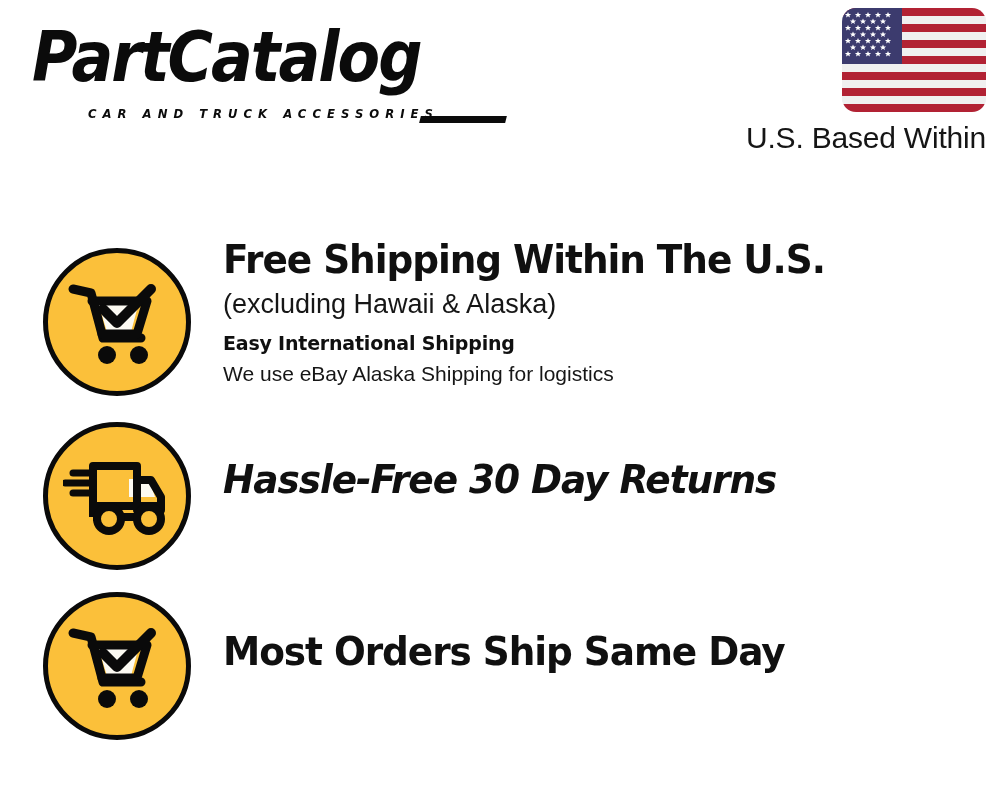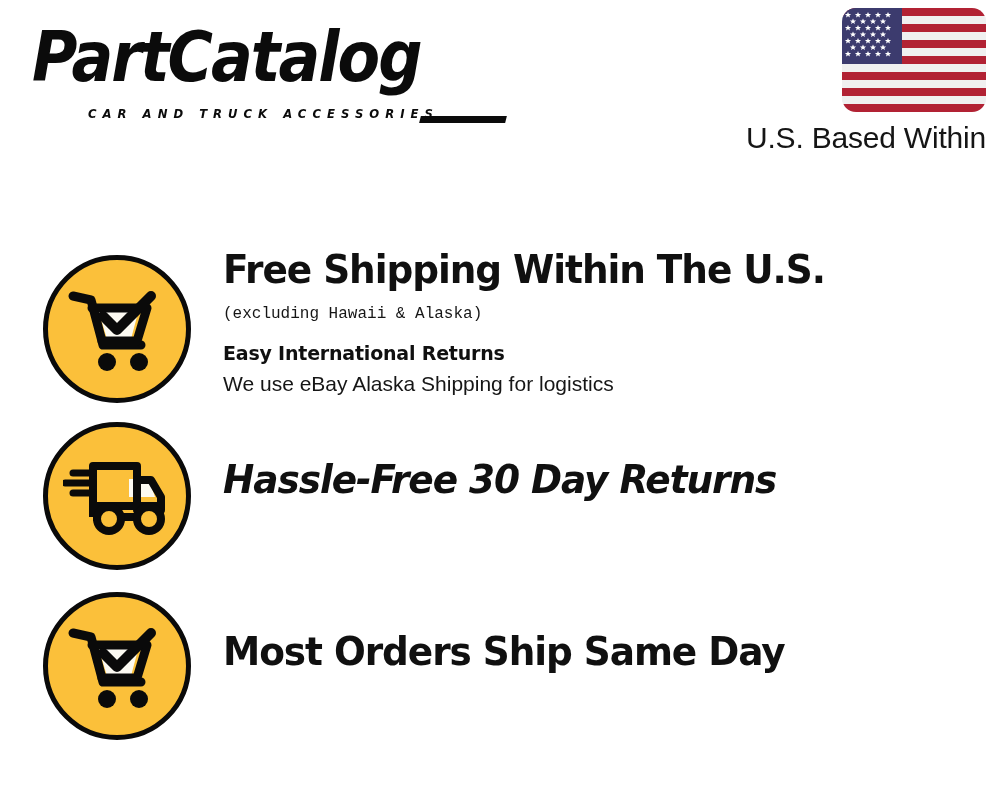--- a/index.html
+++ b/index.html
@@ -126,21 +126,21 @@
     left: 0;
     width: 1000px;
   }
   .feature-row {
     position: absolute;
     left: 0;
     width: 1000px;
     display: flex;
     align-items: flex-start;
   }
-  .feature-row.row-0 { top: 0px; height: 178px; align-items: center; }
+  .feature-row.row-0 { top: 0px; height: 178px; }
   .feature-row.row-1 { top: 172px; height: 170px; }
   .feature-row.row-2 { top: 342px; height: 170px; justify-content: center; }
 
   .icon-badge {
     flex: 0 0 auto;
     margin-left: 43px;
     width: 148px;
     height: 148px;
     border-radius: 50%;
     background: #fbc03a;
@@ -172,26 +172,25 @@
     font-weight: bold;
     font-size: 39px;
     line-height: 48px;
     letter-spacing: -1.1px;
     color: #101010;
     white-space: nowrap;
     transform: scaleX(0.96);
     transform-origin: left center;
   }
   .feature-note {
-    font-size: 16px;
+    font-size: 27px;
     line-height: 32px;
     color: #161616;
     margin-top: 4px;
     white-space: nowrap;
-    font-family: Liberation Mono, monospace;
   }
   .feature-sub-title {
     font-family: "DejaVu Sans", sans-serif;
     font-weight: bold;
     font-size: 19px;
     line-height: 30px;
     color: #101010;
     margin-top: 8px;
     white-space: nowrap;
     letter-spacing: -0.2px;
@@ -284,21 +283,21 @@
         <path d="M8 13 L26 17 L38 62 L76 62" fill="none" stroke="#0a0a0a" stroke-width="9" stroke-linecap="round" stroke-linejoin="round"></path>
         <path d="M27 25 L82 25 L72 58 L37 58" fill="none" stroke="#0a0a0a" stroke-width="9" stroke-linecap="round" stroke-linejoin="round"></path>
         <path d="M38 33 L52 47 L86 13" fill="none" stroke="#0a0a0a" stroke-width="10" stroke-linecap="round" stroke-linejoin="round"></path>
         <circle cx="42" cy="79" r="9" fill="#0a0a0a"></circle>
         <circle cx="74" cy="79" r="9" fill="#0a0a0a"></circle>
       </svg>
     </div>
     <div class="feature-text">
       <div class="feature-title">Free Shipping Within The U.S.</div>
       <div class="feature-note">(excluding Hawaii &amp; Alaska)</div>
-      <div class="feature-sub-title">Easy International Returns</div>
+      <div class="feature-sub-title">Easy International Shipping</div>
       <div class="feature-sub-note">We use eBay Alaska Shipping for logistics</div>
     </div>
   </div>
 
   <div class="feature-row row-1">
     <div class="icon-badge">
       <svg width="108" height="82" viewBox="0 0 108 82">
         <polygon points="66,24 86,24 92,42 66,42" fill="#fcfaf2"></polygon>
         <rect x="30" y="11" width="44" height="40" fill="none" stroke="#0a0a0a" stroke-width="8" stroke-linejoin="round"></rect>
         <path d="M74 25 L88 25 L98 42 L98 55 L74 55 Z" fill="none" stroke="#0a0a0a" stroke-width="8" stroke-linejoin="round"></path>

